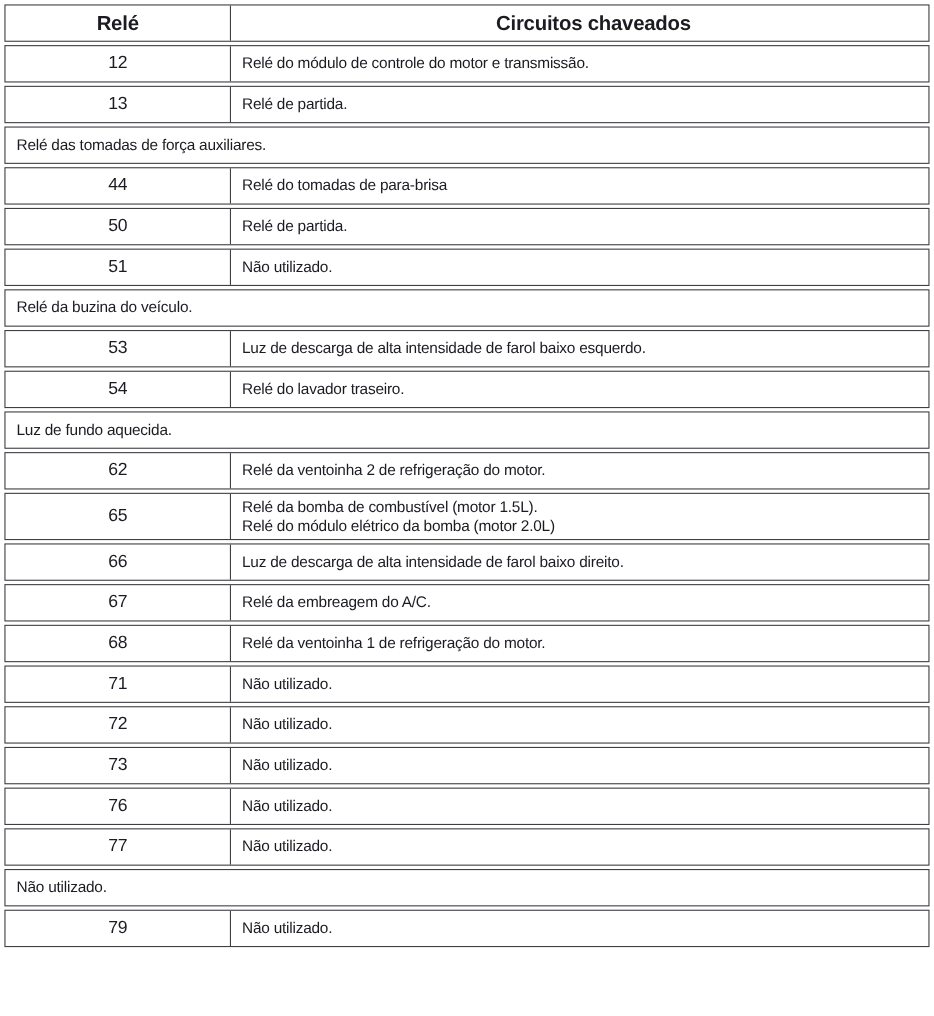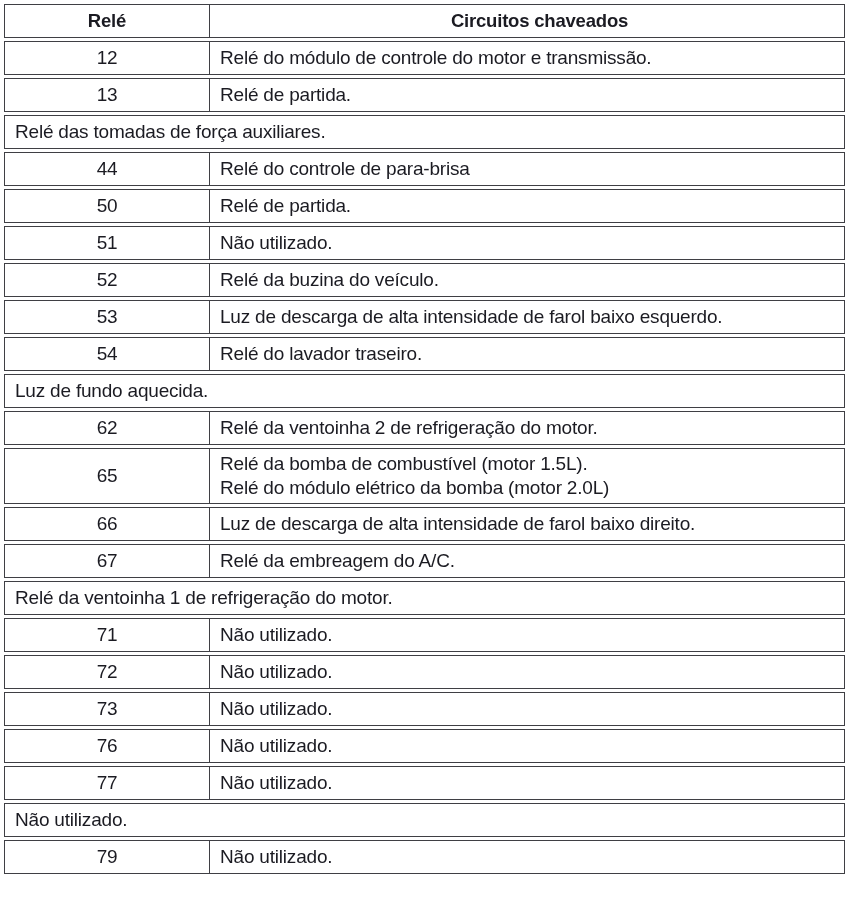--- a/index.html
+++ b/index.html
@@ -26,30 +26,30 @@
     min-height: 34px;
     box-sizing: border-box;
     background: #ffffff;
   }
   .cell-relay {
     flex: 0 0 205px;
     border-right: 1.5px solid #3f3f44;
     display: flex;
     align-items: center;
     justify-content: center;
-    font-size: 19px;
+    font-size: 16px;
     letter-spacing: -0.2px;
     padding: 2px 4px;
     box-sizing: border-box;
   }
   .cell-circuit {
     flex: 1;
     display: flex;
     align-items: center;
-    font-size: 19px;
+    font-size: 14px;
     letter-spacing: -0.2px;
     padding: 3px 10px;
     box-sizing: border-box;
     white-space: pre-line;
     line-height: 1.25;
   }
   .row.header {
     min-height: 34px;
     gap: 25px;
   }
@@ -78,32 +78,31 @@
       </div>
       <div class="row">
         <div class="cell-relay">13</div>
         <div class="cell-circuit">Relé de partida.</div>
       </div>
       <div class="row">
         <div class="cell-circuit">Relé das tomadas de força auxiliares.</div>
       </div>
       <div class="row">
         <div class="cell-relay">44</div>
-        <div class="cell-circuit">Relé do controle de para-brisa</div>
+        <div class="cell-circuit">Relé do tomadas de para-brisa</div>
       </div>
       <div class="row">
         <div class="cell-relay">50</div>
         <div class="cell-circuit">Relé de partida.</div>
       </div>
       <div class="row">
         <div class="cell-relay">51</div>
         <div class="cell-circuit">Não utilizado.</div>
       </div>
       <div class="row">
-        <div class="cell-relay">52</div>
         <div class="cell-circuit">Relé da buzina do veículo.</div>
       </div>
       <div class="row">
         <div class="cell-relay">53</div>
         <div class="cell-circuit">Luz de descarga de alta intensidade de farol baixo esquerdo.</div>
       </div>
       <div class="row">
         <div class="cell-relay">54</div>
         <div class="cell-circuit">Relé do lavador traseiro.</div>
       </div>
@@ -121,20 +120,21 @@
       </div>
       <div class="row">
         <div class="cell-relay">66</div>
         <div class="cell-circuit">Luz de descarga de alta intensidade de farol baixo direito.</div>
       </div>
       <div class="row">
         <div class="cell-relay">67</div>
         <div class="cell-circuit">Relé da embreagem do A/C.</div>
       </div>
       <div class="row">
+        <div class="cell-relay">68</div>
         <div class="cell-circuit">Relé da ventoinha 1 de refrigeração do motor.</div>
       </div>
       <div class="row">
         <div class="cell-relay">71</div>
         <div class="cell-circuit">Não utilizado.</div>
       </div>
       <div class="row">
         <div class="cell-relay">72</div>
         <div class="cell-circuit">Não utilizado.</div>
       </div>

